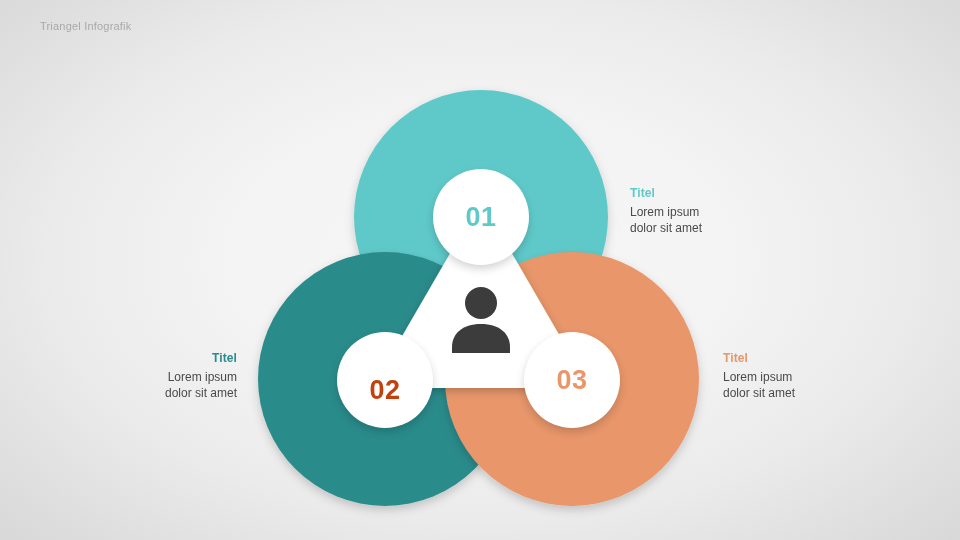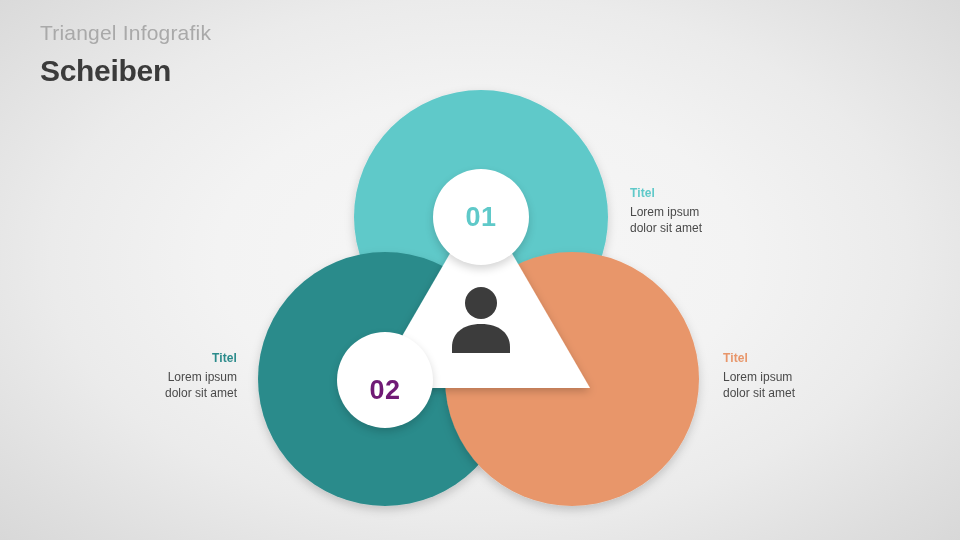--- a/index.html
+++ b/index.html
@@ -28,21 +28,21 @@
     overflow: hidden;
   }
 
   
   #header {
     position: absolute;
     left: 40px;
     top: 20px;
   }
   #eyebrow {
-    font-size: 21px;
+    font-size: 11px;
     color: #a9a9a9;
     letter-spacing: .2px;
     line-height: 1.2;
     white-space: nowrap;
   }
   #page-title {
     font-size: 30px;
     font-weight: bold;
     color: #3b3b3b;
     letter-spacing: -.3px;
@@ -107,21 +107,20 @@
   #callout-2 { right: 723px; top: 351px; text-align: right; }
   #callout-3 { left: 723px; top: 351px; text-align: left; }
 </style>
 </head>
 <body>
 
 <div id="slide">
 
   <div id="header">
     <div id="eyebrow">Triangel Infografik</div>
-    <div id="page-title">Scheiben</div>
   </div>
 
   <div id="diagram">
 
     <svg id="diagram-svg" width="960" height="540" viewBox="0 0 960 540">
       <defs>
         <filter id="discShadow" x="-25%" y="-25%" width="150%" height="150%">
           <feDropShadow dx="0" dy="4" stdDeviation="5" flood-color="#000000" flood-opacity="0.18"></feDropShadow>
         </filter>
         <filter id="triShadow" x="-35%" y="-35%" width="170%" height="170%">
@@ -146,23 +145,26 @@
                  L 510 347
                  C 510 334 500 324 481 324 Z"></path>
       </g>
     </svg>
 
     <div class="node" id="node-01">
       <span class="node-number" style="color: rgb(95, 201, 201);">01</span>
     </div>
 
     <div class="node" id="node-02">
-      <span class="node-number" style="color: #701a75; margin-top: 21px;">02</span>
+      <span class="node-number" style="color: #c2410c; margin-top: 21px;">02</span>
     </div>
 
+    <div class="node" id="node-03">
+      <span class="node-number" style="color: rgb(232, 150, 106);">03</span>
+    </div>
 
   </div>
 
   <div class="callout" id="callout-1">
     <div class="callout-title" style="color: rgb(95, 201, 201);">Titel</div>
     <div class="callout-body">Lorem ipsum
 dolor sit amet</div>
   </div>
 
   <div class="callout" id="callout-2">

